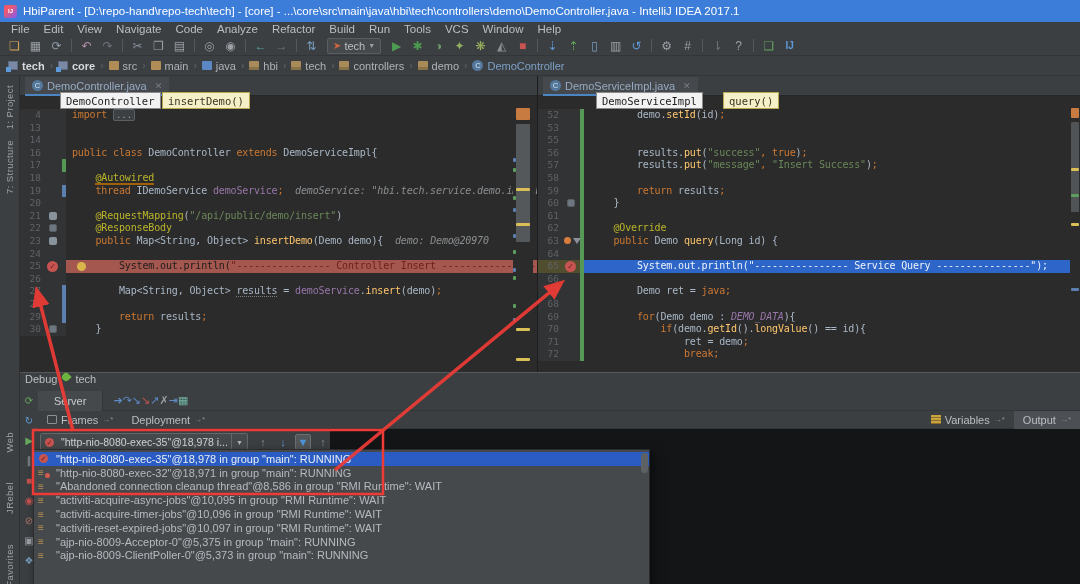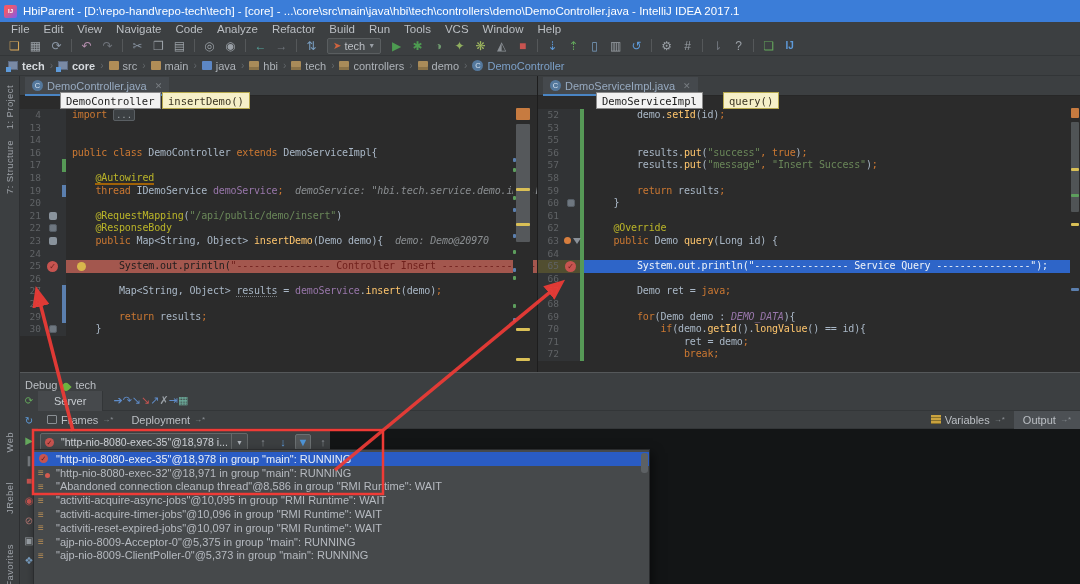--- a/index.html
+++ b/index.html
@@ -92,21 +92,21 @@
 .mark{position:absolute;border-radius:1px}
 
 .callout{position:absolute;top:16px;height:17px;display:flex;align-items:center;padding:0 5px;
   font:10.5px "DejaVu Sans Mono",monospace;z-index:12;white-space:nowrap}
 .callout.white{background:#f2f2f2;border:1px solid #8a8a8a;color:#1c1c1c}
 .callout.yellow{background:#f6f0c8;border:1px solid #b7a94e;color:#3a3420}
 
 
 #debug{position:absolute;top:372px;left:20px;width:1060px;height:212px;background:#3c3f41;
   border-top:1px solid #55585a;font-size:11px;color:#bbbfc4}
-.dbg-header{position:absolute;top:0;left:2px;height:18px;display:flex;align-items:flex-end;gap:5px;padding-left:3px}
+.dbg-header{position:absolute;top:0;left:2px;height:18px;display:flex;align-items:flex-start;gap:5px;padding-left:3px}
 .leaf{width:8px;height:8px;border-radius:50% 0 50% 50%;background:#6db33f;transform:rotate(45deg)}
 #dbg-left{position:absolute;top:19px;left:0;width:18px;bottom:0;display:flex;flex-direction:column;
   align-items:center;gap:7px;padding-top:2px}
 .dbtn{width:14px;height:13px;font-size:10px;line-height:13px;text-align:center}
 .server-row{position:absolute;top:18px;left:18px;right:0;height:20px;border-bottom:1px solid #333638;
   display:flex;align-items:center}
 .server-tab{background:#46494c;height:20px;display:flex;align-items:center;padding:0 16px;
   border-right:1px solid #333638;color:#c7cbd0;margin-right:10px}
 .step{width:20px;text-align:center;font-size:11px}
 .tabs-row{position:absolute;top:38px;left:18px;right:0;height:18px;display:flex;align-items:center;

